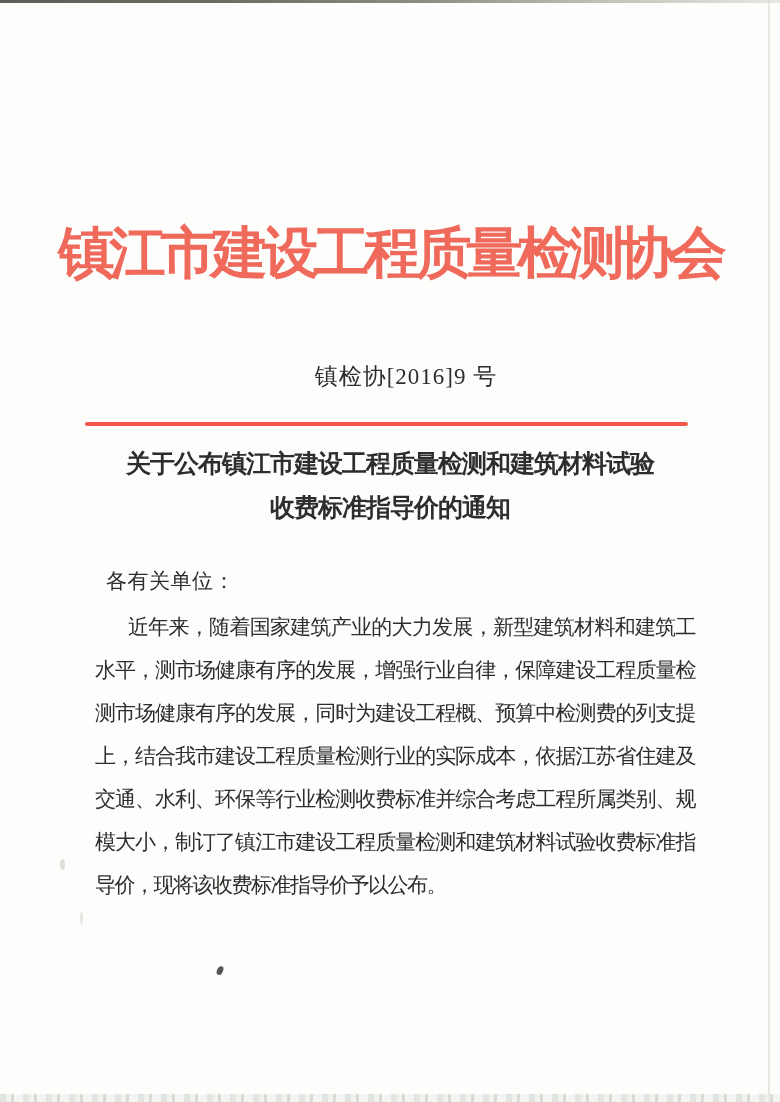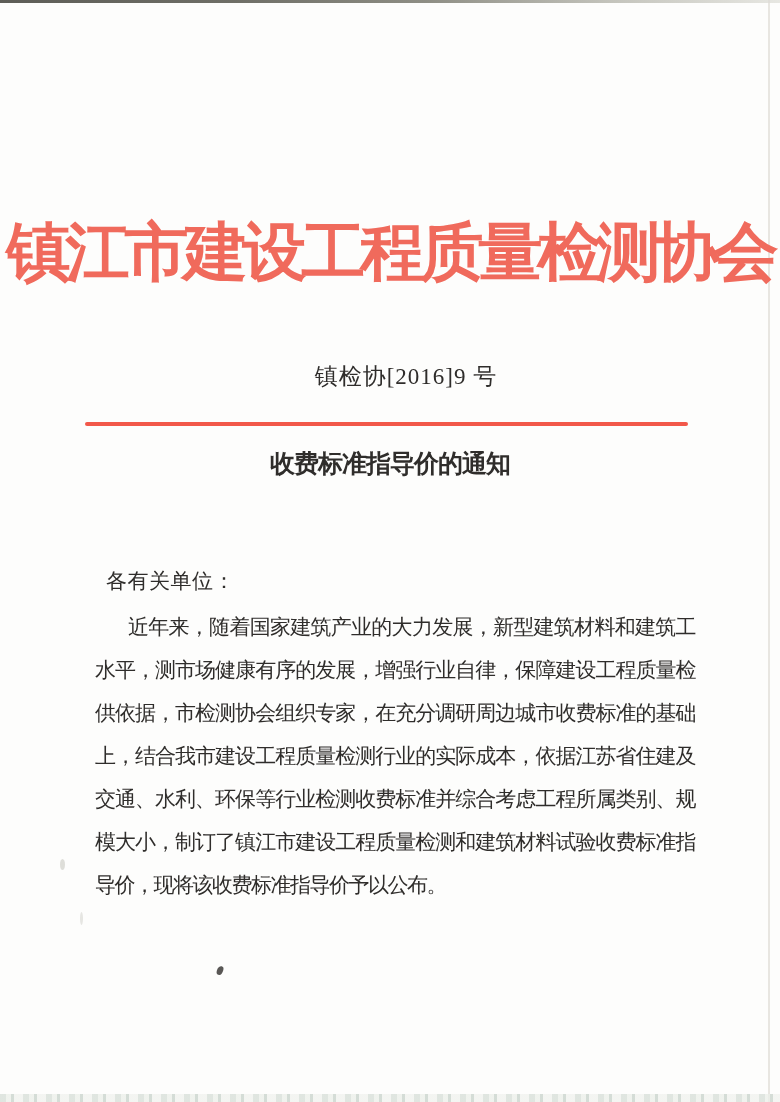--- a/index.html
+++ b/index.html
@@ -69,21 +69,21 @@
     opacity: 0.4;
   }
 
   
   .org-title {
     position: absolute;
     left: 0; top: 220px;
     width: 100%;
     margin: 0;
     text-align: center;
-    font-size: 64px;
+    font-size: 56px;
     line-height: 66px;
     font-weight: 700;
     letter-spacing: -5px;
     color: var(--accent-red, #f06a5c);
   }
   .doc-number {
     position: absolute;
     left: 16px; top: 360px;
     width: 100%;
     text-align: center;
@@ -152,28 +152,29 @@
   <div class="edge-smudge-1"></div>
   <div class="edge-smudge-2"></div>
 
   <h1 class="org-title">镇江市建设工程质量检测协会</h1>
 
   <div class="doc-number">镇检协[2016]9 号</div>
 
   <div class="red-rule"></div>
 
   <div class="notice-title">
+    <div>关于公布镇江市建设工程质量检测和建筑材料试验</div>
     <div>收费标准指导价的通知</div>
   </div>
 
   <div class="salutation">各有关单位：</div>
 
   <div class="body-paragraph">
     <div class="body-line first">近年来，随着国家建筑产业的大力发展，新型建筑材料和建筑工</div>
     <div class="body-line">水平，测市场健康有序的发展，增强行业自律，保障建设工程质量检</div>
-    <div class="body-line">供依据，市检测协会组织专家，在充分调研周边城市收费标准的基础</div>
+    <div class="body-line">测市场健康有序的发展，同时为建设工程概、预算中检测费的列支提</div>
     <div class="body-line">上，结合我市建设工程质量检测行业的实际成本，依据江苏省住建及</div>
     <div class="body-line">交通、水利、环保等行业检测收费标准并综合考虑工程所属类别、规</div>
     <div class="body-line">模大小，制订了镇江市建设工程质量检测和建筑材料试验收费标准指</div>
     <div class="body-line last">导价，现将该收费标准指导价予以公布。</div>
   </div>
 
 </div>
 
 </body></html>

